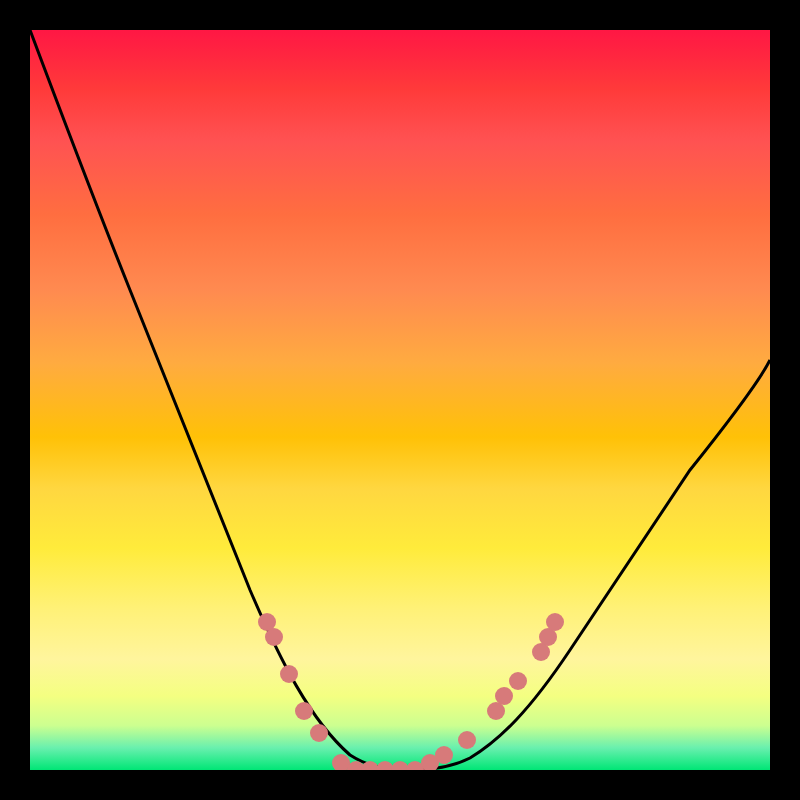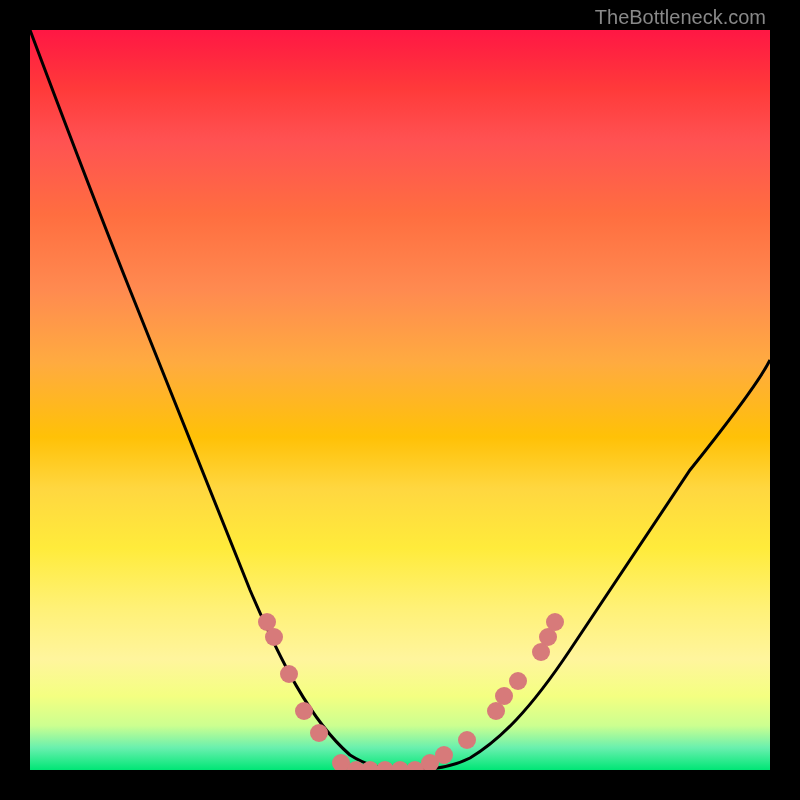--- a/index.html
+++ b/index.html
@@ -72,21 +72,20 @@
     fill: #d77a7a;
     stroke: none;
   }
 </style>
 </head>
 <body>
 
 <div class="chart-frame">
   <div class="plot-area"></div>
 
-  <div class="watermark">TheBottleneck.com</div>
 
   <svg class="curve-svg" viewBox="0 0 740 740">
     <path class="curve-path" d="M 0 0
          C 30 80, 60 160, 100 260
          C 140 360, 180 460, 220 560
          C 250 630, 280 690, 320 725
          C 340 738, 360 740, 380 740
          C 400 740, 420 738, 440 728
          C 470 710, 500 680, 540 620
          C 580 560, 620 500, 660 440

